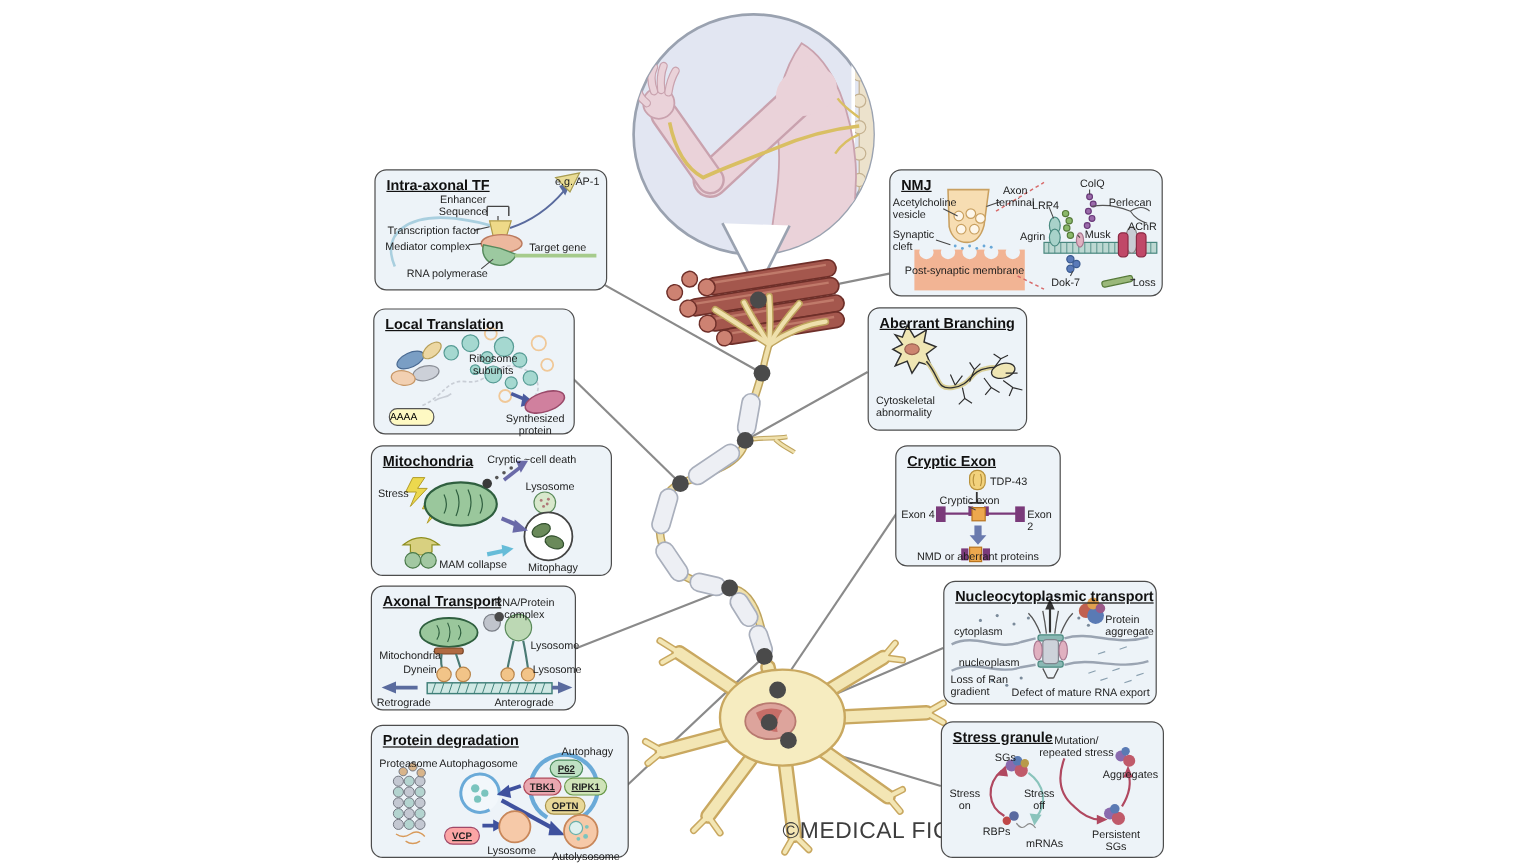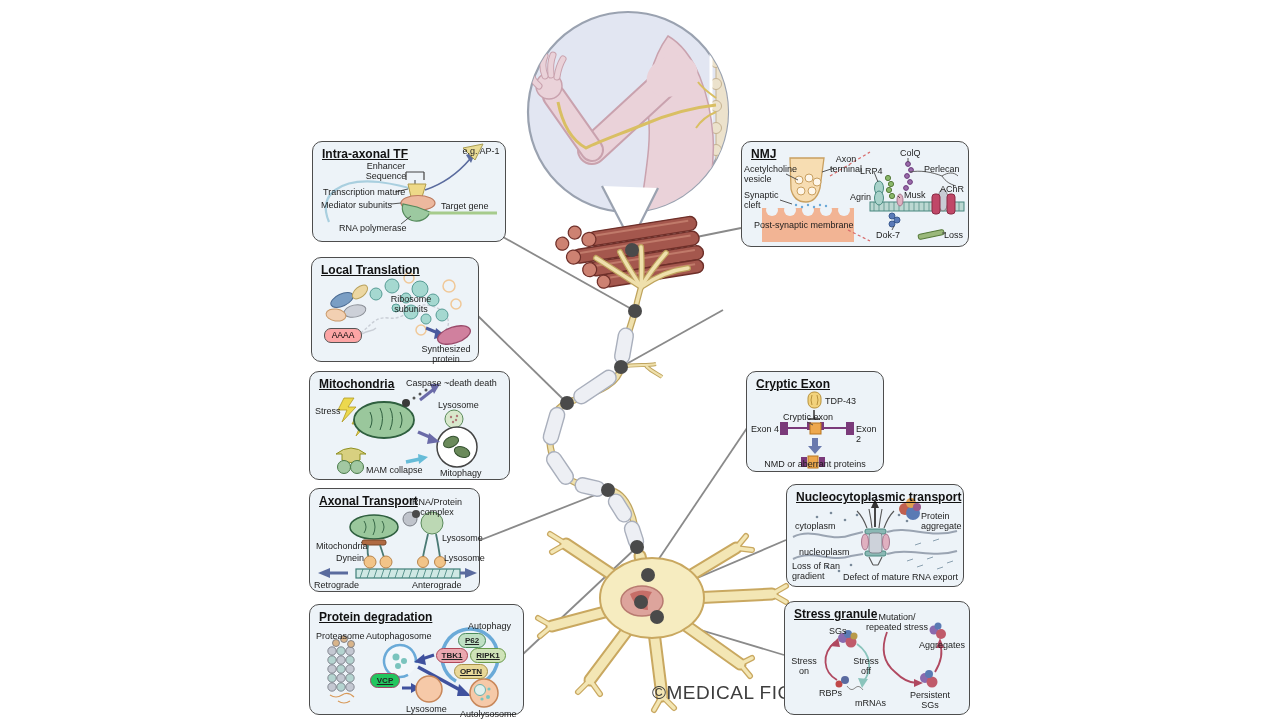--- a/index.html
+++ b/index.html
@@ -7,22 +7,22 @@
           font-family:"Liberation Sans",sans-serif;}
   #central{position:absolute;left:0;top:0;z-index:1;}
   #watermark{position:absolute;left:652px;top:682px;font-size:19px;color:#3d3d3d;
              letter-spacing:.5px;z-index:2;white-space:nowrap;}
   .panel{position:absolute;background:#edf3f8;border:1.5px solid #4d4d4d;border-radius:10px;z-index:3;}
   .ptitle{position:absolute;left:9px;top:5px;font-size:12px;font-weight:bold;
           text-decoration:underline;color:#111;white-space:nowrap;}
   .art{position:absolute;left:0;top:0;width:100%;height:100%;}
   .lbl{position:absolute;font-size:9px;line-height:1.12;color:#1d1d1d;}
   .ctr{text-align:center;}
-  .polya{position:absolute;background:#fca5a5;border:1.5px solid #555;border-radius:7px;
-         font-size:8.5px;text-align:center;}
+  .polya{position:absolute;background:#fef9c3;border:1.5px solid #555;border-radius:7px;
+         font-size:8.5px;margin-top:12px;}
   .pill{position:absolute;font-size:8px;font-weight:bold;text-align:center;
         border-radius:8px;border:1.2px solid;padding:2px 0;color:#222;text-decoration:underline;}
 </style>
 </head>
 <body>
 
 <div id="canvas">
 
 <svg id="central" width="1280" height="720" viewBox="0 0 1280 720">
   <defs>
@@ -238,22 +238,22 @@
     <line x1="116" y1="71" x2="184" y2="71" stroke="#a6cb8c" stroke-width="3"></line>
     <g stroke="#444" stroke-width="0.9">
       <line x1="82" y1="50" x2="95" y2="47"></line>
           <line x1="78" y1="62" x2="88" y2="61"></line>
           <line x1="88" y1="82" x2="98" y2="74"></line>
     </g>
   </svg>
   <span class="ptitle">Intra-axonal TF</span>
   <span class="lbl ctr" style="left:146px;top:4px;width:44px">e.g. AP-1</span>
   <span class="lbl ctr" style="left:44px;top:19px;width:58px">Enhancer Sequence</span>
-  <span class="lbl" style="left:10px;top:45px">Transcription mature</span>
-  <span class="lbl" style="left:8px;top:58px">Mediator subunits</span>
+  <span class="lbl" style="left:10px;top:45px">Transcription factor</span>
+  <span class="lbl" style="left:8px;top:58px">Mediator complex</span>
   <span class="lbl" style="left:128px;top:59px">Target gene</span>
   <span class="lbl" style="left:26px;top:81px">RNA polymerase</span>
 </div>
 
 <div class="panel" style="left:311px;top:257px;width:166px;height:103px">
   <svg class="art" viewBox="0 0 166 103">
     <path d="M40,80 C58,72 60,58 76,60 C96,63 100,42 120,48 C138,53 142,70 128,76" stroke="#c9ced6" stroke-width="1.4" fill="none" stroke-dasharray="3,2"></path>
     <path d="M50,76 C56,72 60,74 64,70" stroke="#c9ced6" stroke-width="1.4" fill="none"></path>
     <g fill="#a5d8d0" stroke="#579c95">
       <circle cx="64" cy="36" r="6"></circle>
@@ -315,21 +315,21 @@
     <ellipse cx="152" cy="80" rx="8" ry="5" transform="rotate(20 152 80)" fill="#6a8a5a" stroke="#33502f"></ellipse>
     <line x1="108" y1="60" x2="122" y2="66" stroke="#6a6aa8" stroke-width="3.5"></line>
     <polygon points="119,61 130,70 117,72" fill="#6a6aa8"></polygon>
     <line x1="96" y1="90" x2="110" y2="87" stroke="#66bcd8" stroke-width="3.5"></line>
     <polygon points="108,82 118,85 109,92" fill="#66bcd8"></polygon>
     <path d="M26,82 Q41,70 56,82 L50,82 L50,88 Q41,93 32,88 L32,82 Z" fill="#d8d080" stroke="#8f8f20"></path>
     <circle cx="34" cy="95" r="6.5" fill="#a2c8a2" stroke="#4a7a4a"></circle>
     <circle cx="47" cy="95" r="6.5" fill="#a2c8a2" stroke="#4a7a4a"></circle>
   </svg>
   <span class="ptitle">Mitochondria</span>
-  <span class="lbl" style="left:96px;top:6px">Caspase ~death death</span>
+  <span class="lbl" style="left:96px;top:6px">Cryptic ~cell death</span>
   <span class="lbl" style="left:5px;top:34px">Stress</span>
   <span class="lbl" style="left:128px;top:28px">Lysosome</span>
   <span class="lbl" style="left:56px;top:93px">MAM collapse</span>
   <span class="lbl" style="left:130px;top:96px">Mitophagy</span>
 </div>
 
 <div class="panel" style="left:309px;top:488px;width:169px;height:102px">
   <svg class="art" viewBox="0 0 169 102">
     <rect x="46" y="80" width="104" height="9" fill="#cfe8e4" stroke="#3f7f78" stroke-width="1.2"></rect>
     <path d="M53,80 l-3,9 M60,80 l-3,9 M67,80 l-3,9 M74,80 l-3,9 M81,80 l-3,9 M88,80 l-3,9 M95,80 l-3,9 M102,80 l-3,9 M109,80 l-3,9 M116,80 l-3,9 M123,80 l-3,9 M130,80 l-3,9 M137,80 l-3,9 M144,80 l-3,9" stroke="#3f7f78" stroke-width="0.8"></path>
@@ -412,21 +412,21 @@
         </g>
   </svg>
   <span class="ptitle">Protein degradation</span>
   <span class="lbl" style="left:6px;top:26px">Proteasome</span>
   <span class="lbl" style="left:56px;top:26px">Autophagosome</span>
   <span class="lbl" style="left:158px;top:16px">Autophagy</span>
   <span class="pill" style="left:148px;top:28px;width:26px;background:#bfe0c4;border-color:#4a8a5a">P62</span>
   <span class="pill" style="left:126px;top:43px;width:30px;background:#eaa8b0;border-color:#b04858">TBK1</span>
   <span class="pill" style="left:160px;top:43px;width:34px;background:#cfe3b8;border-color:#6a9a4a">RIPK1</span>
   <span class="pill" style="left:144px;top:59px;width:32px;background:#e8d898;border-color:#a8924a">OPTN</span>
-  <span class="pill" style="left:60px;top:68px;width:28px;background:#22c55e;border-color:#a04868">VCP</span>
+  <span class="pill" style="left:60px;top:84px;width:28px;background:#fca5a5;border-color:#a04868">VCP</span>
   <span class="lbl" style="left:96px;top:99px">Lysosome</span>
   <span class="lbl" style="left:150px;top:104px">Autolysosome</span>
 </div>
 
 <div class="panel" style="left:741px;top:141px;width:226px;height:104px">
   <svg class="art" viewBox="0 0 226 104">
     <rect x="20" y="66" width="92" height="34" fill="#f2b494"></rect>
     <g fill="#edf3f8">
       <circle cx="30" cy="68" r="6"></circle>
           <circle cx="48" cy="68" r="6"></circle>
@@ -499,20 +499,32 @@
   <span class="lbl" style="left:118px;top:24px">LRP4</span>
   <span class="lbl" style="left:158px;top:6px">ColQ</span>
   <span class="lbl" style="left:182px;top:22px">Perlecan</span>
   <span class="lbl" style="left:108px;top:50px">Agrin</span>
   <span class="lbl" style="left:162px;top:48px">Musk</span>
   <span class="lbl" style="left:198px;top:42px">AChR</span>
   <span class="lbl" style="left:134px;top:88px">Dok-7</span>
   <span class="lbl" style="left:202px;top:88px">Loss</span>
 </div>
 
+<div class="panel" style="left:723px;top:256px;width:131px;height:101px">
+  <svg class="art" viewBox="0 0 131 101">
+    <path d="M22,22 L28,30 L20,34 L27,38 L22,48 L32,44 L36,54 L42,45 L52,48 L48,38 L56,32 L46,28 L48,18 L38,24 L32,14 L28,24 Z" fill="#efe6b4" stroke="#2f2f2f" stroke-width="1.2"></path>
+    <ellipse cx="36" cy="34" rx="6" ry="4.5" fill="#cc8570" stroke="#996050"></ellipse>
+    <path d="M48,44 C60,58 56,68 70,66 C86,64 84,52 98,50 C106,48 112,50 114,54" stroke="#d9cf96" stroke-width="4" fill="none"></path>
+    <path d="M48,44 C60,58 56,68 70,66 C86,64 84,52 98,50 C106,48 112,50 114,54" stroke="#2f2f2f" stroke-width="1.1" fill="none"></path>
+    <ellipse cx="112" cy="52" rx="10" ry="6" transform="rotate(-15 112 52)" fill="#efe6b4" stroke="#2f2f2f"></ellipse>
+    <path d="M72,64 l-4,-9 M72,64 l6,-8 M84,61 l4,-10 M88,51 l-4,-6 M88,51 l5,-5 M96,58 l6,8 M102,66 l-5,6 M102,66 l7,4 M104,50 l6,-8 M110,42 l-6,-4 M110,42 l6,-3 M112,60 l8,6 M120,66 l-3,7 M120,66 l8,2 M114,54 l10,0 M78,66 l2,9 M80,75 l-5,5 M80,75 l6,4" stroke="#2f2f2f" stroke-width="1" fill="none"></path>
+  </svg>
+  <span class="ptitle">Aberrant Branching</span>
+  <span class="lbl" style="left:6px;top:72px;width:56px">Cytoskeletal abnormality</span>
+</div>
 
 <div class="panel" style="left:746px;top:371px;width:136px;height:99px">
   <svg class="art" viewBox="0 0 136 99">
     <rect x="61" y="20" width="13" height="16" rx="6" fill="#f2d27c" stroke="#b8923c"></rect>
     <path d="M65,23 q-2,5 0,10 M70,23 q2,5 0,10" stroke="#b8923c" fill="none"></path>
     <line x1="67" y1="38" x2="67" y2="47" stroke="#333" stroke-width="1.5"></line>
     <line x1="61" y1="47" x2="73" y2="47" stroke="#333" stroke-width="1.5"></line>
     <line x1="38" y1="56" x2="102" y2="56" stroke="#7a3a7a" stroke-width="2"></line>
     <rect x="33" y="50" width="8" height="13" fill="#7a3a7a"></rect>
     <rect x="99" y="50" width="8" height="13" fill="#7a3a7a"></rect>

